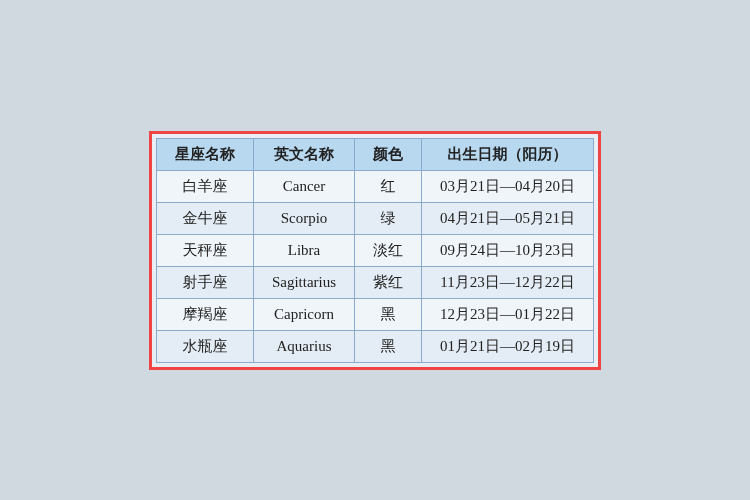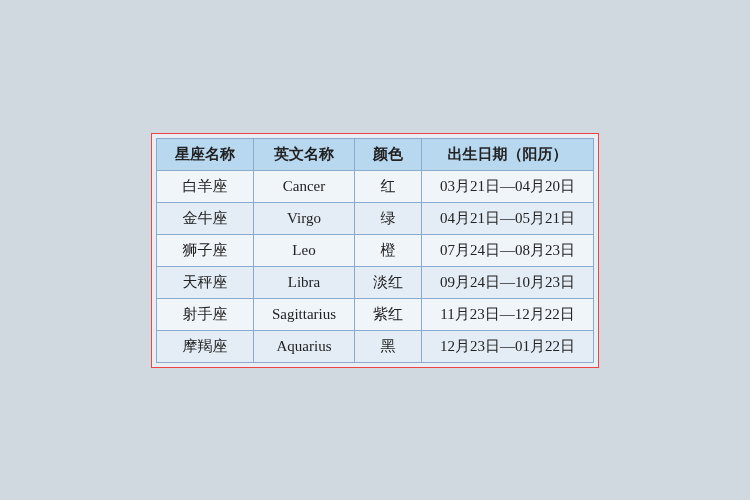--- a/index.html
+++ b/index.html
@@ -11,21 +11,21 @@
       width: 750px;
       height: 500px;
       background-color: #d0d8e0;
       display: flex;
       align-items: center;
       justify-content: center;
       font-family: "SimSun", "宋体", serif;
     }
     .table-container {
       background-color: #e8eef4;
-      border: 1px solid #ef4444;
+      border: 3px solid #ef4444;
       padding: 4px;
     }
     table {
       border-collapse: collapse;
       font-size: 15px;
       color: #222;
     }
     th, td {
       border: 1px solid #8aabcc;
       padding: 6px 18px;
@@ -59,43 +59,43 @@
     </thead>
     <tbody id="table-body">
     <tr>
           <td>白羊座</td>
           <td>Cancer</td>
           <td>红</td>
           <td>03月21日—04月20日</td>
         </tr>
         <tr>
           <td>金牛座</td>
-          <td>Virgo</td>
+          <td>Scorpio</td>
           <td>绿</td>
           <td>04月21日—05月21日</td>
-        </tr>
-        <tr>
-          <td>狮子座</td>
-          <td>Leo</td>
-          <td>橙</td>
-          <td>07月24日—08月23日</td>
         </tr>
         <tr>
           <td>天秤座</td>
           <td>Libra</td>
           <td>淡红</td>
           <td>09月24日—10月23日</td>
         </tr>
         <tr>
           <td>射手座</td>
           <td>Sagittarius</td>
           <td>紫红</td>
           <td>11月23日—12月22日</td>
         </tr>
         <tr>
           <td>摩羯座</td>
+          <td>Capricorn</td>
+          <td>黑</td>
+          <td>12月23日—01月22日</td>
+        </tr>
+        <tr>
+          <td>水瓶座</td>
           <td>Aquarius</td>
           <td>黑</td>
-          <td>12月23日—01月22日</td>
+          <td>01月21日—02月19日</td>
         </tr>
       </tbody>
   </table>
 </div>
 
 </body></html>

